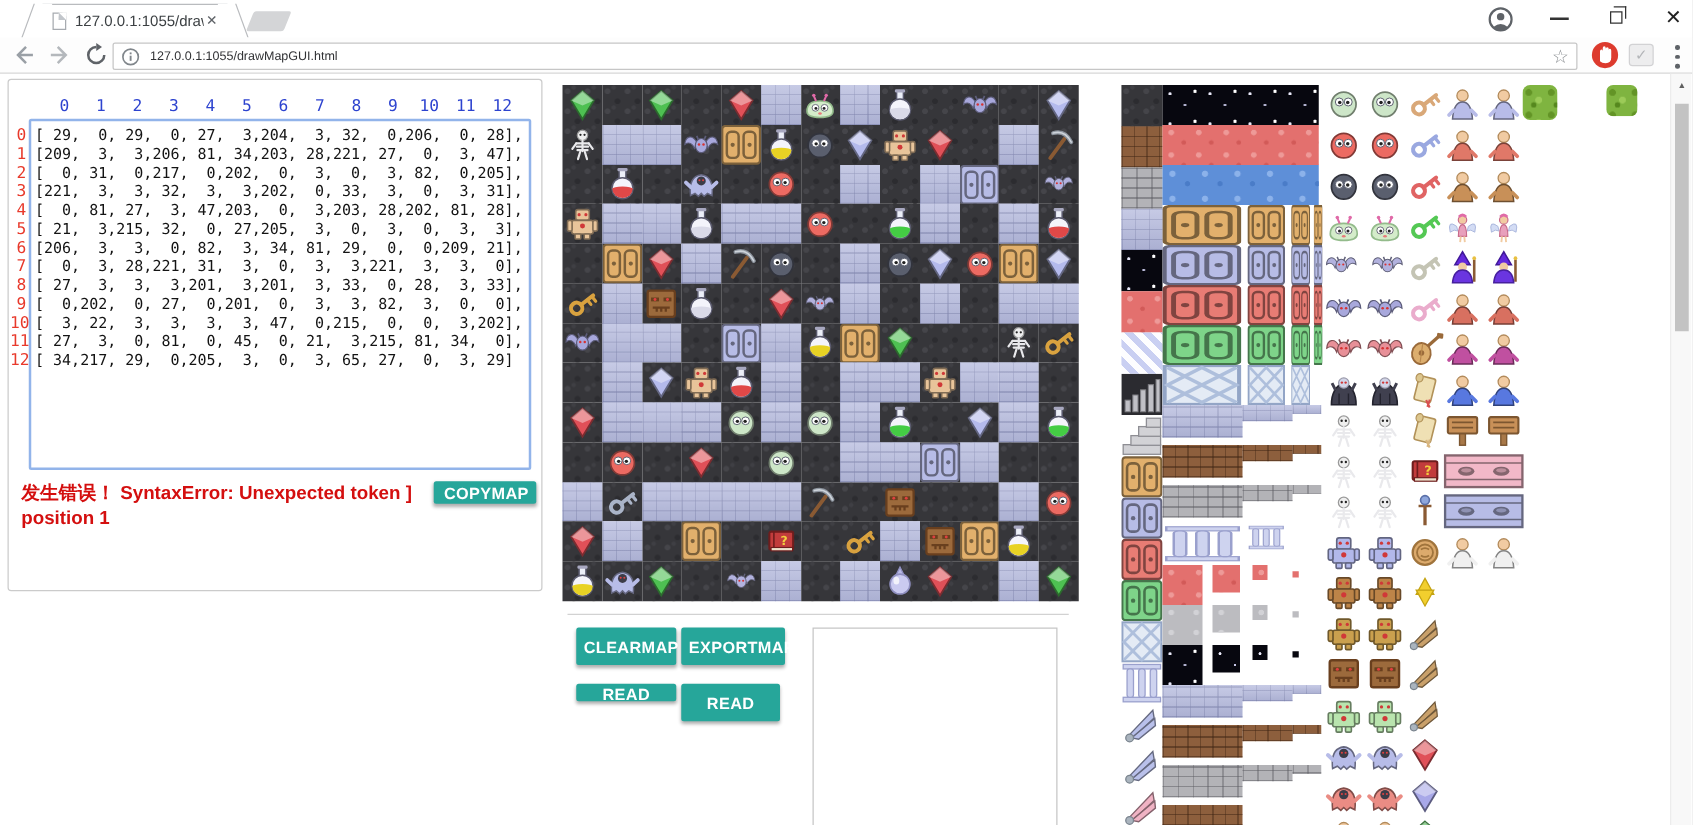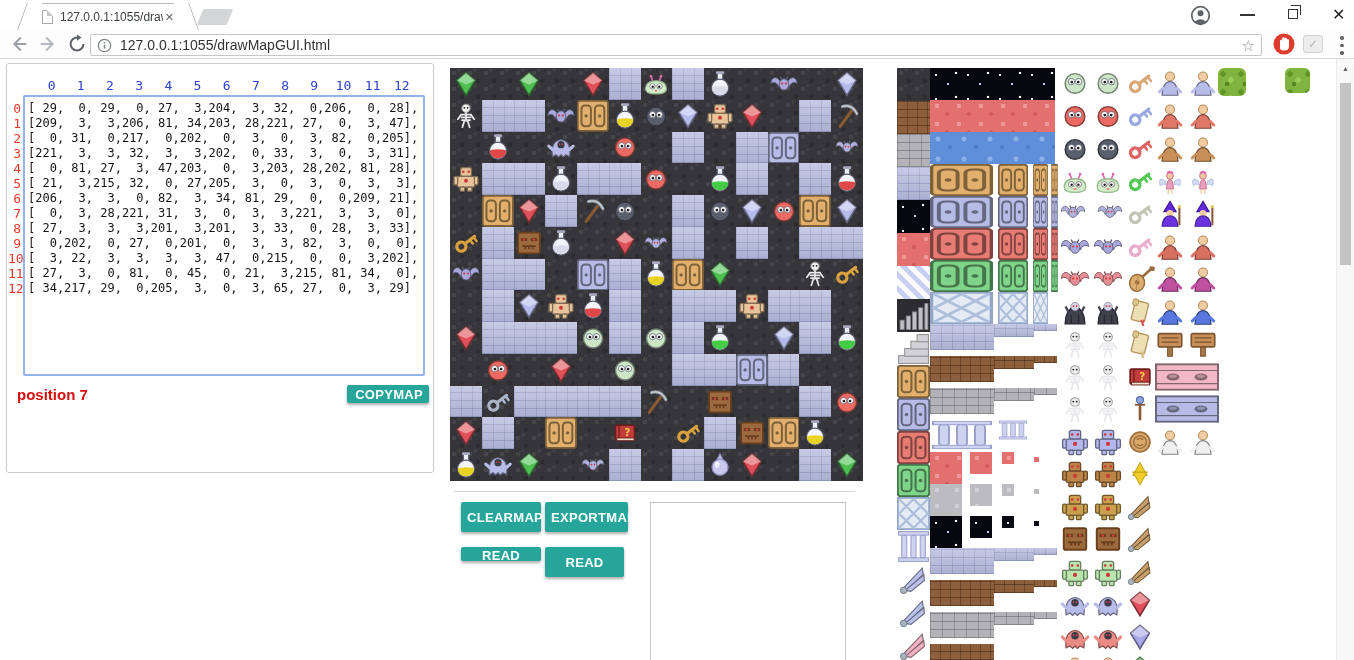--- a/index.html
+++ b/index.html
@@ -28,21 +28,21 @@
   .btn-restore::before{content:"";position:absolute;left:2px;top:-5px;width:9px;height:9px;
        border:1.5px solid #333;border-bottom:none;border-left:none;background:transparent;}
   .btn-close{position:absolute;left:1332px;top:4px;font-size:16px;color:#222;line-height:22px;}
 
   .toolbar{position:absolute;left:0;top:30px;width:1354px;height:29px;background:#fdfdfd;
        border-bottom:1px solid #d8d8d8;}
   .nav-ico{position:absolute;top:3px;width:22px;height:22px;}
   .omnibox{position:absolute;left:90px;top:4px;width:1172px;height:22px;background:#fff;
        border:1px solid #c6c6c6;border-radius:2px;display:flex;align-items:center;padding:0 6px;}
   .info-icon{width:15px;height:15px;flex:0 0 auto;}
-  .url-text{font-size:14px;color:#313235;margin-left:8px;flex:1;white-space:nowrap;overflow:hidden;}
+  .url-text{font-size:10px;color:#313235;margin-left:8px;flex:1;white-space:nowrap;overflow:hidden;}
   .star-icon{flex:0 0 auto;color:#85898d;font-size:15px;line-height:1;}
   .ext-red{position:absolute;left:1272px;top:2px;width:24px;height:24px;}
   .ext-check{position:absolute;left:1303px;top:5px;width:20px;height:18px;background:#ededee;
        border:1px solid #d2d2d4;border-radius:3px;color:#b3b5b8;font-size:12px;text-align:center;line-height:16px;}
   .menu-dots{position:absolute;left:1340px;top:6px;width:3px;}
   .menu-dots i{display:block;width:3.5px;height:3.5px;border-radius:50%;background:#5f6368;margin:0 0 4px;}
 
   
   #panel{position:absolute;left:6px;top:63px;width:428px;height:410px;background:#fff;
        border:1px solid #cbcbcb;border-radius:3px;}
@@ -227,21 +227,22 @@
 [ 21,  3,215, 32,  0, 27,205,  3,  0,  3,  0,  3,  3],
 [206,  3,  3,  0, 82,  3, 34, 81, 29,  0,  0,209, 21],
 [  0,  3, 28,221, 31,  3,  0,  3,  3,221,  3,  3,  0],
 [ 27,  3,  3,  3,201,  3,201,  3, 33,  0, 28,  3, 33],
 [  0,202,  0, 27,  0,201,  0,  3,  3, 82,  3,  0,  0],
 [  3, 22,  3,  3,  3,  3, 47,  0,215,  0,  0,  3,202],
 [ 27,  3,  0, 81,  0, 45,  0, 21,  3,215, 81, 34,  0],
 [ 34,217, 29,  0,205,  3,  0,  3, 65, 27,  0,  3, 29]</textarea>
     <div id="error-box">
       <button id="copymap-btn" class="teal-btn">COPYMAP</button>
-      <span class="err-line err-line2">position 7</span>
+      <span class="err-line">发生错误！ SyntaxError: Unexpected token ] </span>
+      <span class="err-line err-line2">position 1</span>
     </div>
   </div>
 
   <div id="map">
       <div class="tile t-floor-dark" title="29">
         <svg class="spr" width="29" height="29" viewBox="0 0 32 32">
           <polygon points="16,3.5 26,12 16,28.5 6,12" fill="#4ec052" stroke="rgb(43,106,45)" stroke-width="1.6"></polygon>
           <polygon points="16,3.5 26,12 16,16.5 6,12" fill="rgba(255,255,255,.4)"></polygon>
         </svg>
       </div>

